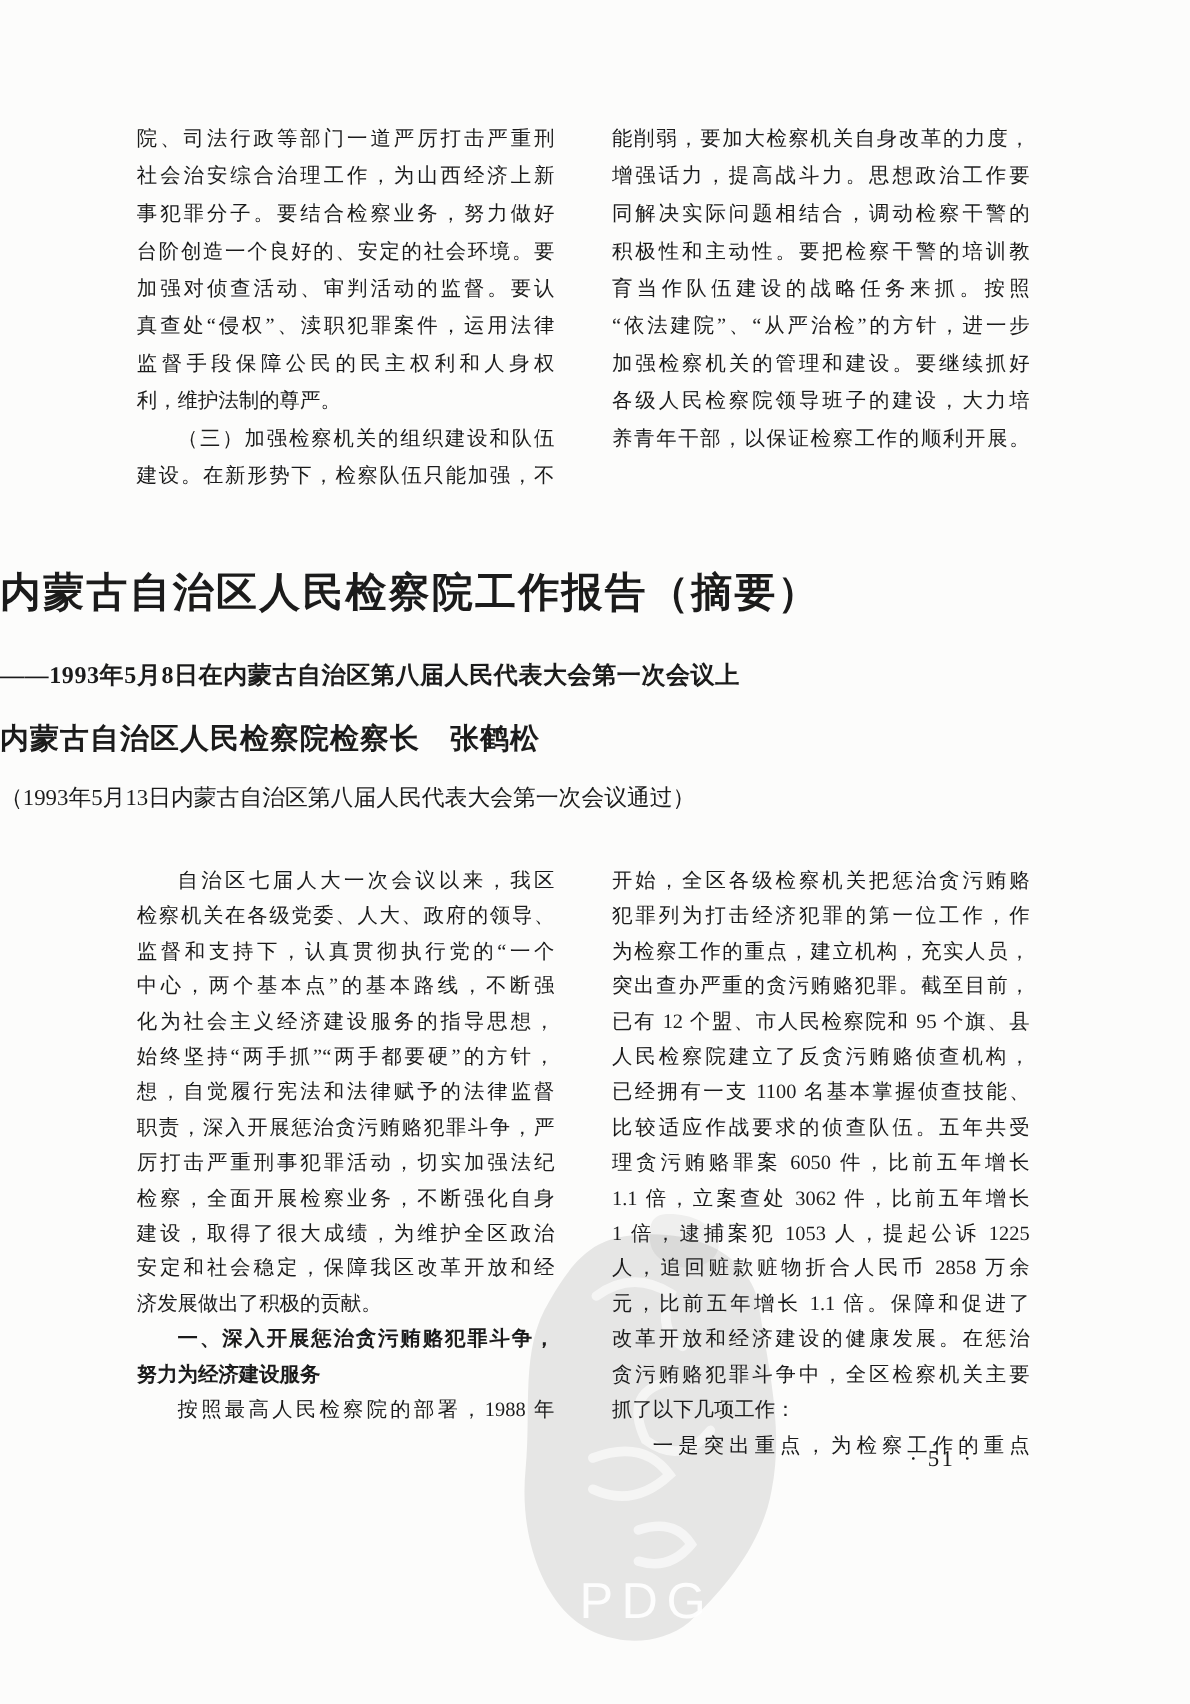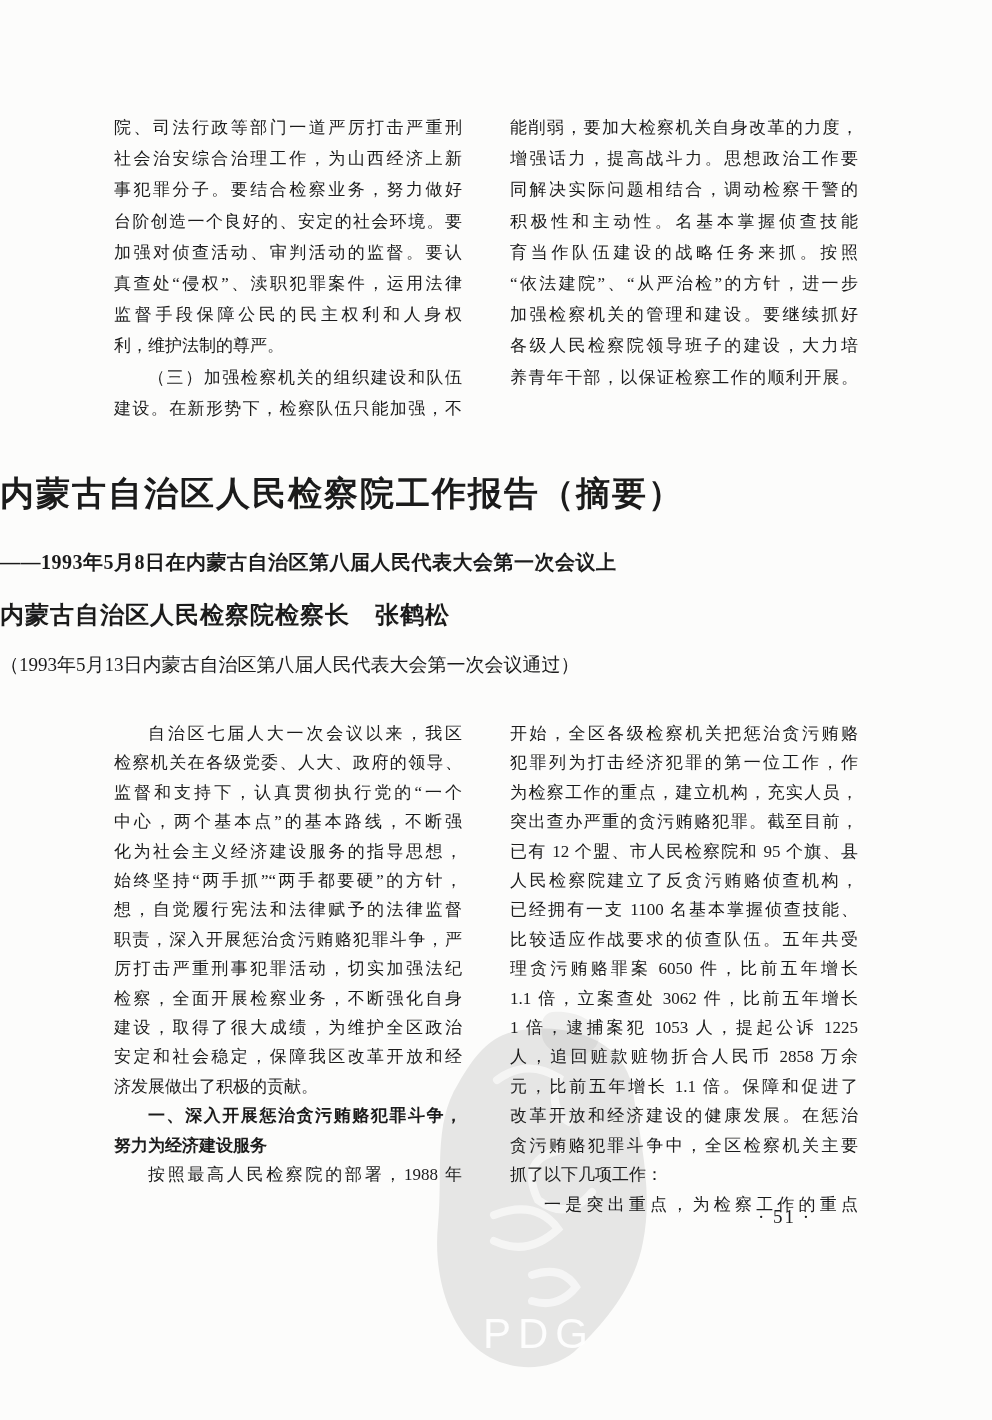--- a/index.html
+++ b/index.html
@@ -3,21 +3,21 @@
 <meta charset="utf-8">
 <style>
   html,body { margin:0; padding:0; background:#888; }
   .page {
     position:relative; width:992px; height:1420px;
     background:#fcfcfb; color:#1b1b1b;
     font-family:"Liberation Serif","DejaVu Serif",serif;
     overflow:hidden;
   }
   .cols { position:absolute; left:114px; width:744px; display:flex; gap:48px; z-index:2; }
-  .cols-prev { top:112px; }
+  .cols-prev { top:100px; }
   .cols-body { top:719px; }
   .col { width:348px; }
   .ln {
     font-size:17px; text-align:justify; text-align-last:justify;
     white-space:normal; color:#1b1b1b;
   }
   .cols-prev .ln { line-height:31.2px; }
   .cols-body .ln { line-height:29.4px; }
   .indent { text-indent:34px; }
   .short { text-align-last:left; }
@@ -84,21 +84,21 @@
       <div class="ln">真查处“侵权”、渎职犯罪案件，运用法律</div>
       <div class="ln">监督手段保障公民的民主权利和人身权</div>
       <div class="ln short">利，维护法制的尊严。</div>
       <div class="ln indent">（三）加强检察机关的组织建设和队伍</div>
       <div class="ln">建设。在新形势下，检察队伍只能加强，不</div>
     </div>
     <div class="col">
       <div class="ln">能削弱，要加大检察机关自身改革的力度，</div>
       <div class="ln">增强话力，提高战斗力。思想政治工作要</div>
       <div class="ln">同解决实际问题相结合，调动检察干警的</div>
-      <div class="ln">积极性和主动性。名基本掌握侦查技能</div>
+      <div class="ln">积极性和主动性。要把检察干警的培训教</div>
       <div class="ln">育当作队伍建设的战略任务来抓。按照</div>
       <div class="ln">“依法建院”、“从严治检”的方针，进一步</div>
       <div class="ln">加强检察机关的管理和建设。要继续抓好</div>
       <div class="ln">各级人民检察院领导班子的建设，大力培</div>
       <div class="ln">养青年干部，以保证检察工作的顺利开展。</div>
     </div>
   </section>
 
   <h1 class="headblock article-title" style="margin:0;">内蒙古自治区人民检察院工作报告（摘要）</h1>
   <div class="headblock article-subtitle">——1993年5月8日在内蒙古自治区第八届人民代表大会第一次会议上</div>

